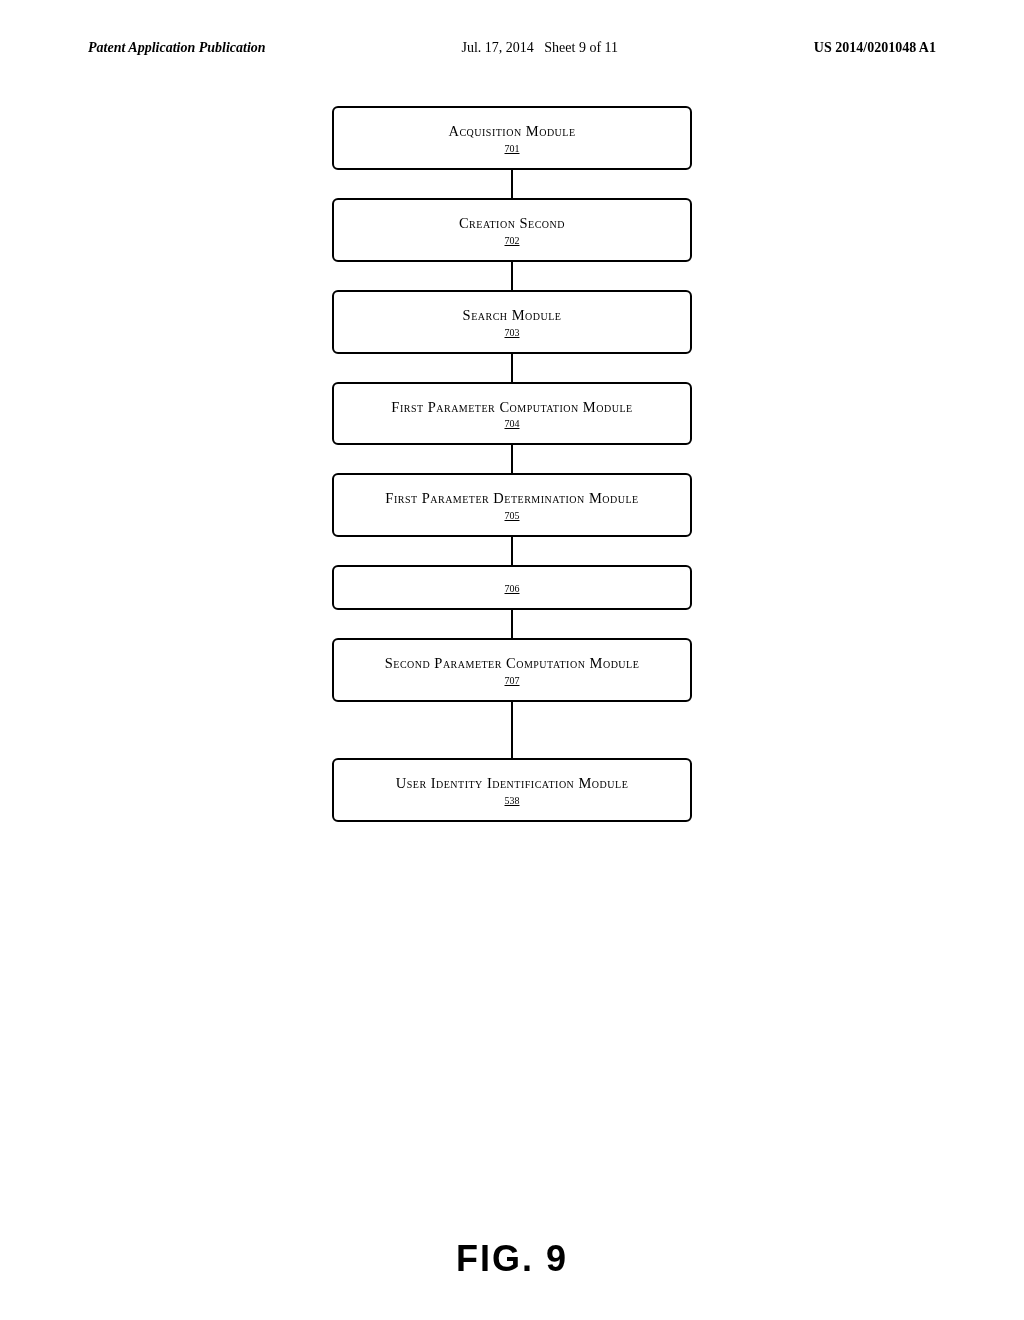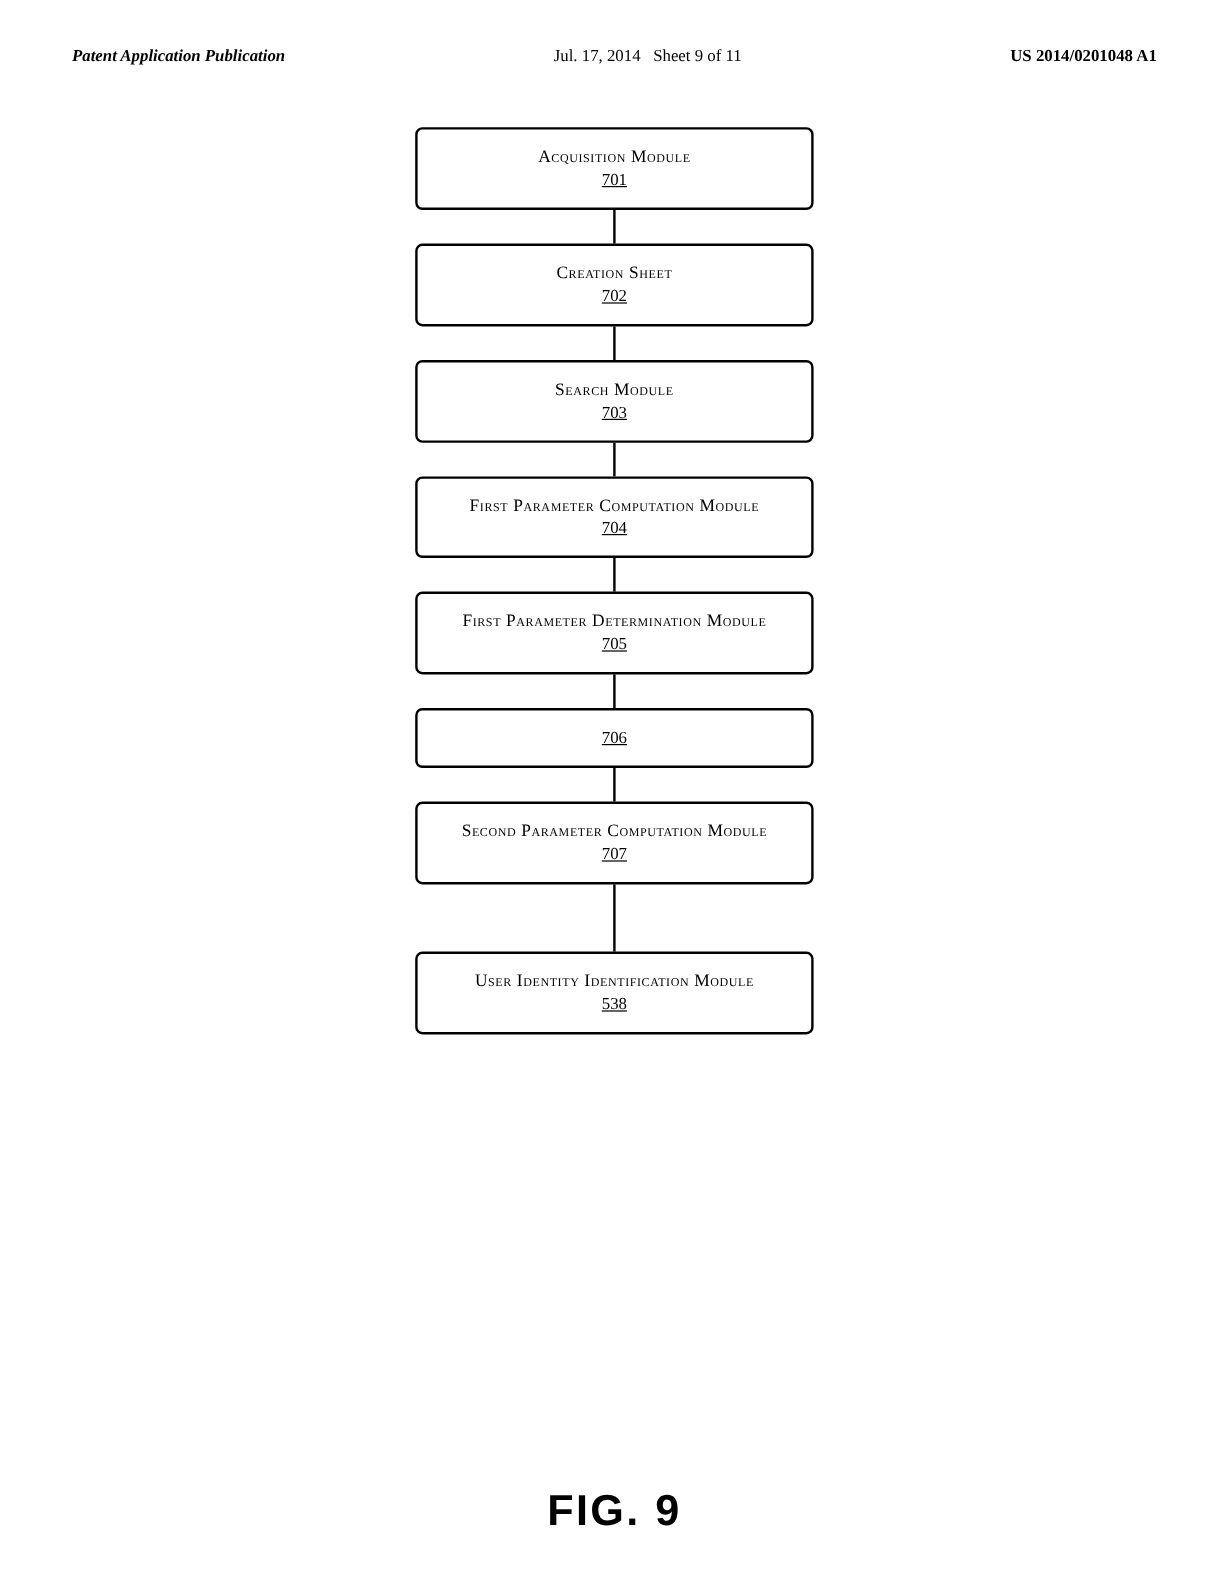--- a/index.html
+++ b/index.html
@@ -8,21 +8,21 @@
       width: 1024px;
       min-height: 1320px;
       background: #ffffff;
       font-family: 'Times New Roman', Times, serif;
       color: #000000;
     }
 
     .page {
       width: 1024px;
       min-height: 1320px;
-      padding: 40px 60px;
+      padding: 40px 88px;
       display: flex;
       flex-direction: column;
     }
 
     
     .header {
       display: flex;
       justify-content: space-between;
       align-items: flex-start;
       margin-bottom: 30px;
@@ -52,39 +52,39 @@
     }
 
     .flowchart {
       display: flex;
       flex-direction: column;
       align-items: center;
       gap: 0;
     }
 
     .module-box {
-      width: 332px;
+      width: 360px;
       border: 2px solid #000;
       border-radius: 6px;
       padding: 14px 20px;
       text-align: center;
       background: #fff;
       position: relative;
     }
 
     .module-name {
       font-size: 14.5px;
       font-variant: small-caps;
       letter-spacing: 0.5px;
       display: block;
       line-height: 1.3;
     }
 
     .module-number {
-      font-size: 14px;
+      font-size: 10px;
       text-decoration: underline;
       display: block;
       margin-top: 2px;
     }
 
     .connector {
       width: 2px;
       height: 28px;
       background: #000;
       margin: 0 auto;
@@ -116,21 +116,21 @@
 
   <div class="diagram-container">
     <div class="flowchart" id="flowchart-root">
 
     <div class="module-box">
           <span class="module-name">Acquisition Module</span>
           <span class="module-number">701</span>
         </div>
         <div class="connector"></div>
         <div class="module-box">
-          <span class="module-name">Creation Sheet</span>
+          <span class="module-name">Creation Second</span>
           <span class="module-number">702</span>
         </div>
         <div class="connector"></div>
         <div class="module-box">
           <span class="module-name">Search Module</span>
           <span class="module-number">703</span>
         </div>
         <div class="connector"></div>
         <div class="module-box">
           <span class="module-name">First Parameter Computation Module</span>

